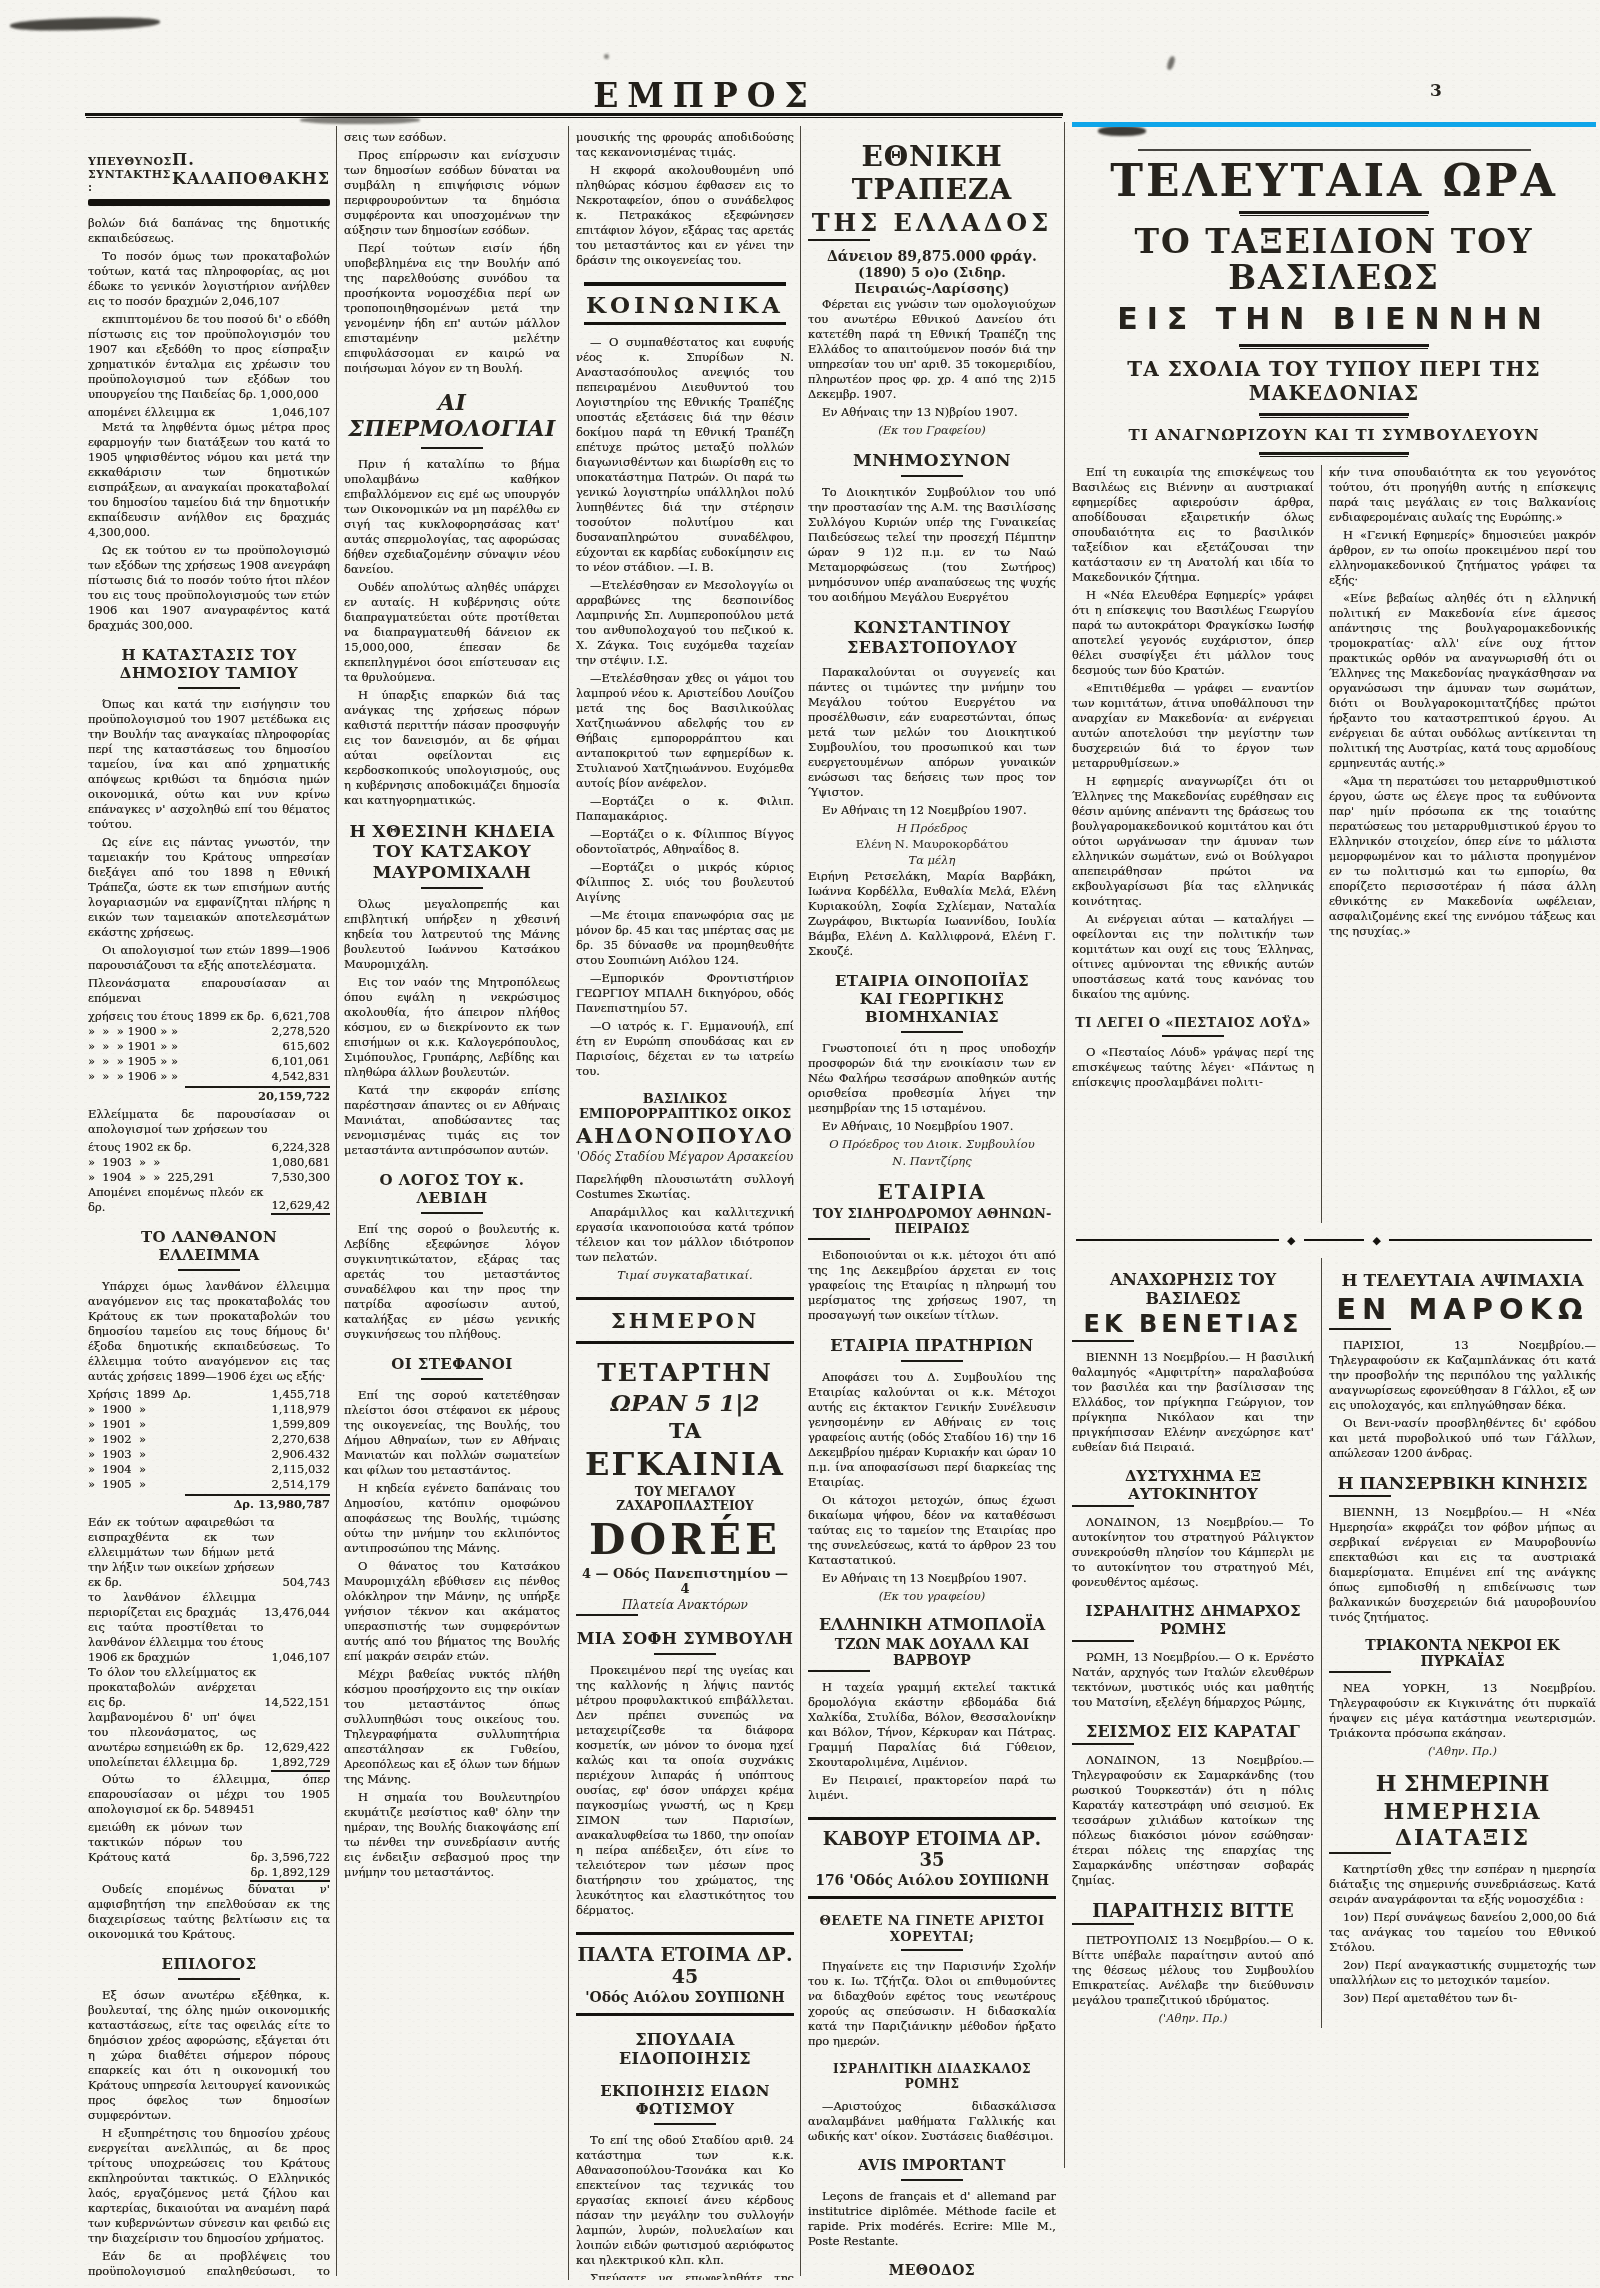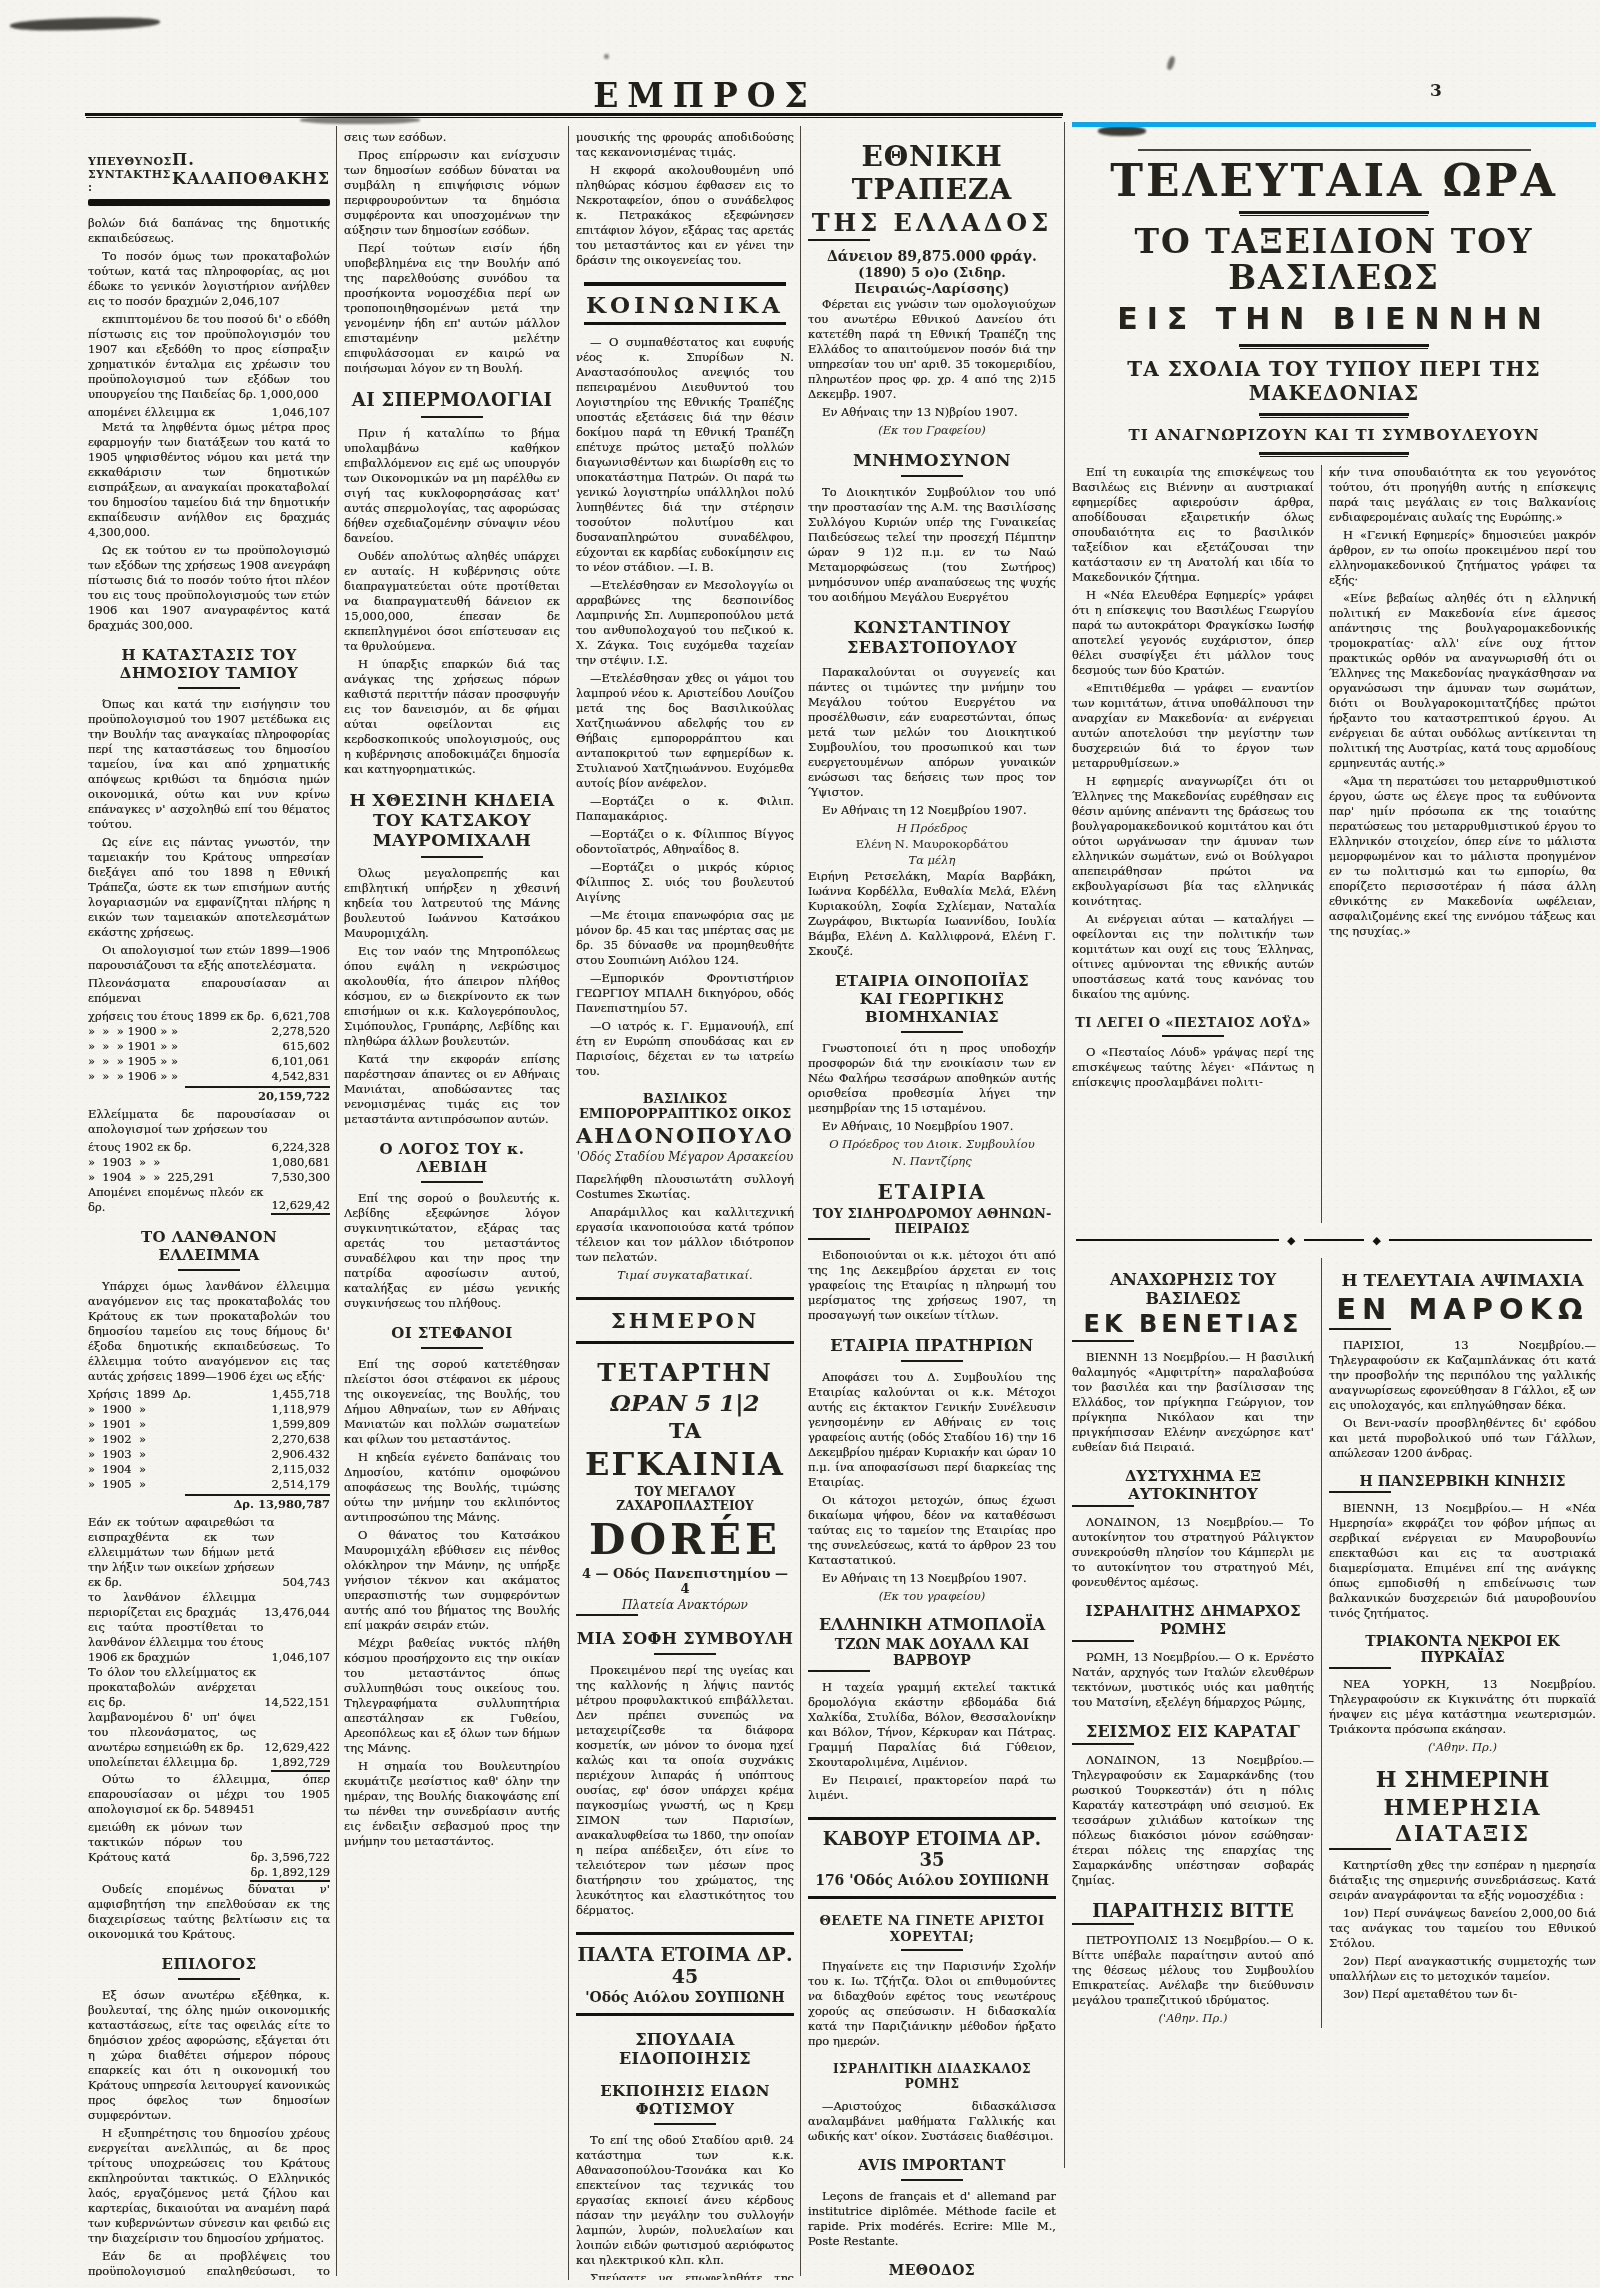--- a/index.html
+++ b/index.html
@@ -223,21 +223,21 @@
         <div class="p">Η εξυπηρέτησις του δημοσίου χρέους ενεργείται ανελλιπώς, αι δε προς τρίτους υποχρεώσεις του Κράτους εκπληρούνται τακτικώς. Ο Ελληνικός λαός, εργαζόμενος μετά ζήλου και καρτερίας, δικαιούται να αναμένη παρά των κυβερνώντων σύνεσιν και φειδώ εις την διαχείρισιν του δημοσίου χρήματος.</div>
         <div class="p">Εάν δε αι προβλέψεις του προϋπολογισμού επαληθεύσωσι, το προσεχές οικονομικόν έτος θέλει εμφανίσει πλεόνασμα, όπερ θα διατεθή υπέρ των παραγωγικών έργων και της εθνικής αμύνης του τόπου.</div>
       </div>
   </div>
 
   <div class="col" style="left:344px;top:130px;width:216px;height:2150px;">
     <div>
         <div class="p ni">σεις των εσόδων.</div>
         <div class="p">Προς επίρρωσιν και ενίσχυσιν των δημοσίων εσόδων δύναται να συμβάλη η επιψήφισις νόμων περιφρουρούντων τα δημόσια συμφέροντα και υποσχομένων την αύξησιν των δημοσίων εσόδων.</div>
         <div class="p">Περί τούτων εισίν ήδη υποβεβλημένα εις την Βουλήν από της παρελθούσης συνόδου τα προσήκοντα νομοσχέδια περί ων τροποποιηθησομένων μετά την γενομένην ήδη επ' αυτών μάλλον επισταμένην μελέτην επιφυλάσσομαι εν καιρώ να ποιήσωμαι λόγον εν τη Βουλή.</div>
-        <div class="h2" style="font-size: 18px;">
+        <div class="h2" style="font-size: 22px; font-style: italic;">
           <div>ΑΙ ΣΠΕΡΜΟΛΟΓΙΑΙ</div>
           <div class="hrule"></div>
         </div>
         <div class="p">Πριν ή καταλίπω το βήμα υπολαμβάνω καθήκον επιβαλλόμενον εις εμέ ως υπουργόν των Οικονομικών να μη παρέλθω εν σιγή τας κυκλοφορησάσας κατ' αυτάς σπερμολογίας, τας αφορώσας δήθεν σχεδιαζομένην σύναψιν νέου δανείου.</div>
         <div class="p">Ουδέν απολύτως αληθές υπάρχει εν αυταίς. Η κυβέρνησις ούτε διαπραγματεύεται ούτε προτίθεται να διαπραγματευθή δάνειον εκ 15,000,000, έπεσαν δε εκπεπληγμένοι όσοι επίστευσαν εις τα θρυλούμενα.</div>
         <div class="p">Η ύπαρξις επαρκών διά τας ανάγκας της χρήσεως πόρων καθιστά περιττήν πάσαν προσφυγήν εις τον δανεισμόν, αι δε φήμαι αύται οφείλονται εις κερδοσκοπικούς υπολογισμούς, ους η κυβέρνησις αποδοκιμάζει δημοσία και κατηγορηματικώς.</div>
         <div class="h2" style="font-size: 17px;">
           <div>Η ΧΘΕΣΙΝΗ ΚΗΔΕΙΑ</div>
           <div>ΤΟΥ ΚΑΤΣΑΚΟΥ ΜΑΥΡΟΜΙΧΑΛΗ</div>
           <div class="hrule"></div>
@@ -475,21 +475,21 @@
       <div class="cdiv"></div>
       <div class="c6">
           <div class="bigblk">
             <div style="font-size: 17px;">Η ΤΕΛΕΥΤΑΙΑ ΑΨΙΜΑΧΙΑ</div>
             <div style="font-size: 29px; letter-spacing: 6px; font-family: &quot;DejaVu Sans&quot;, sans-serif;">ΕΝ ΜΑΡΟΚΩ</div>
             <div class="hrule"></div>
           </div>
           <div class="p">ΠΑΡΙΣΙΟΙ, 13 Νοεμβρίου.— Τηλεγραφούσιν εκ Καζαμπλάνκας ότι κατά την προσβολήν της περιπόλου της γαλλικής αναγνωρίσεως εφονεύθησαν 8 Γάλλοι, εξ ων εις υπολοχαγός, και επληγώθησαν δέκα.</div>
           <div class="p">Οι Βενι-νασίν προσβληθέντες δι' εφόδου και μετά πυροβολικού υπό των Γάλλων, απώλεσαν 1200 άνδρας.</div>
           <div class="bigblk">
-            <div style="font-size: 14px;">Η ΠΑΝΣΕΡΒΙΚΗ ΚΙΝΗΣΙΣ</div>
+            <div style="font-size: 17px;">Η ΠΑΝΣΕΡΒΙΚΗ ΚΙΝΗΣΙΣ</div>
             <div class="hrule"></div>
           </div>
           <div class="p">ΒΙΕΝΝΗ, 13 Νοεμβρίου.— Η «Νέα Ημερησία» εκφράζει τον φόβον μήπως αι σερβικαί ενέργειαι εν Μαυροβουνίω επεκταθώσι και εις τα αυστριακά διαμερίσματα. Επιμένει επί της ανάγκης όπως εμποδισθή η επιδείνωσις των βαλκανικών δυσχερειών διά μαυροβουνίου τινός ζητήματος.</div>
           <div class="bigblk">
             <div style="font-size: 14px;">ΤΡΙΑΚΟΝΤΑ ΝΕΚΡΟΙ ΕΚ ΠΥΡΚΑΪΑΣ</div>
             <div class="hrule"></div>
           </div>
           <div class="p">ΝΕΑ ΥΟΡΚΗ, 13 Νοεμβρίου. Τηλεγραφούσιν εκ Κιγκινάτης ότι πυρκαϊά ήναψεν εις μέγα κατάστημα νεωτερισμών. Τριάκοντα πρόσωπα εκάησαν.</div>
           <div class="sig">('Αθην. Πρ.)</div>
           <div class="bigblk">

